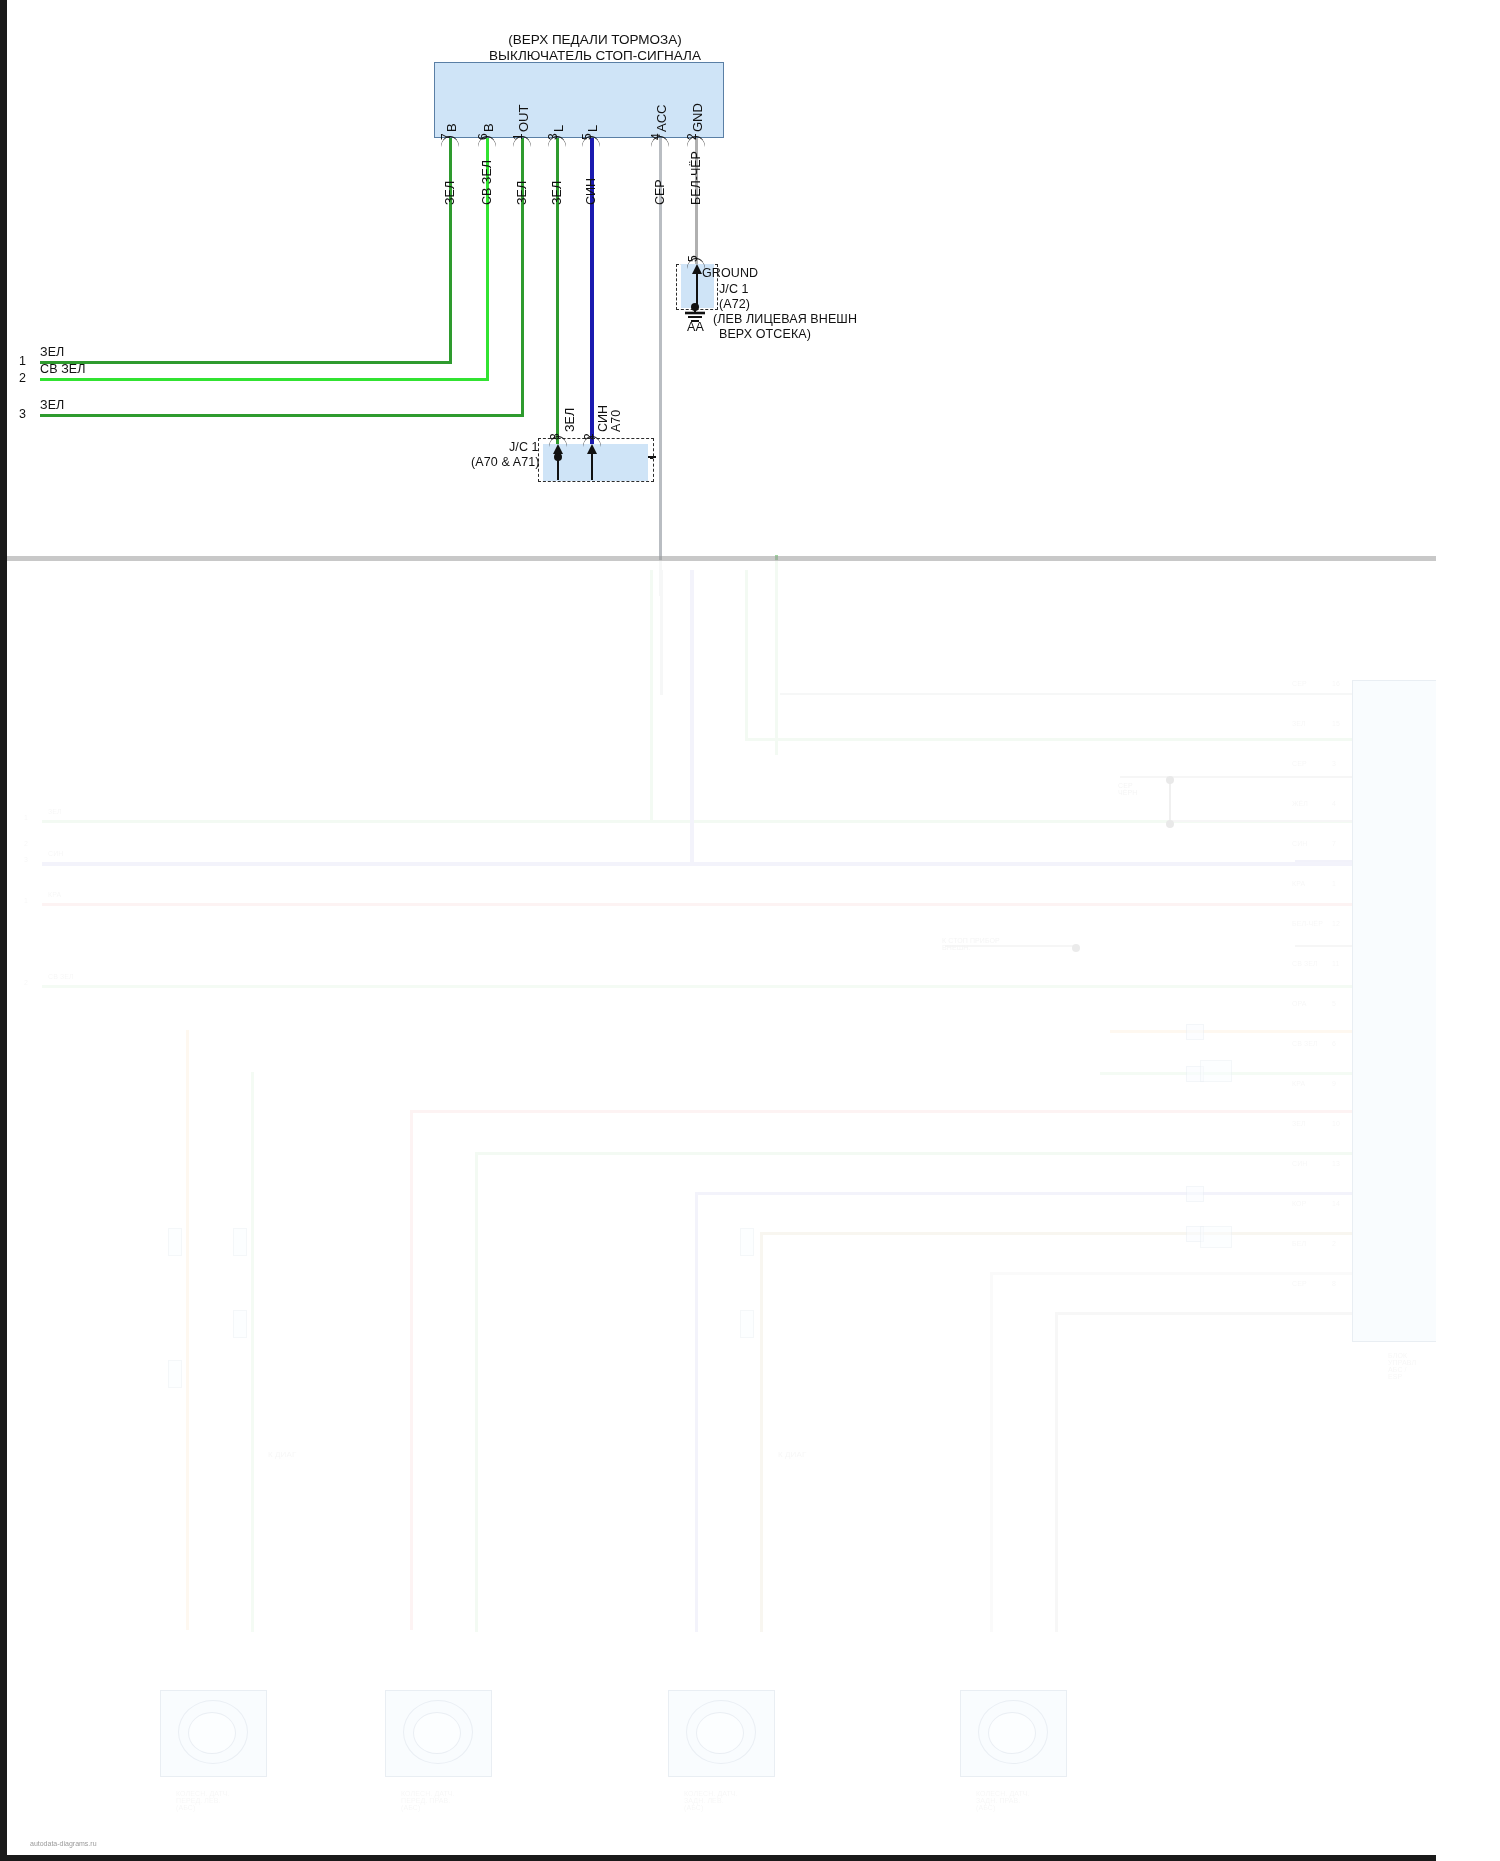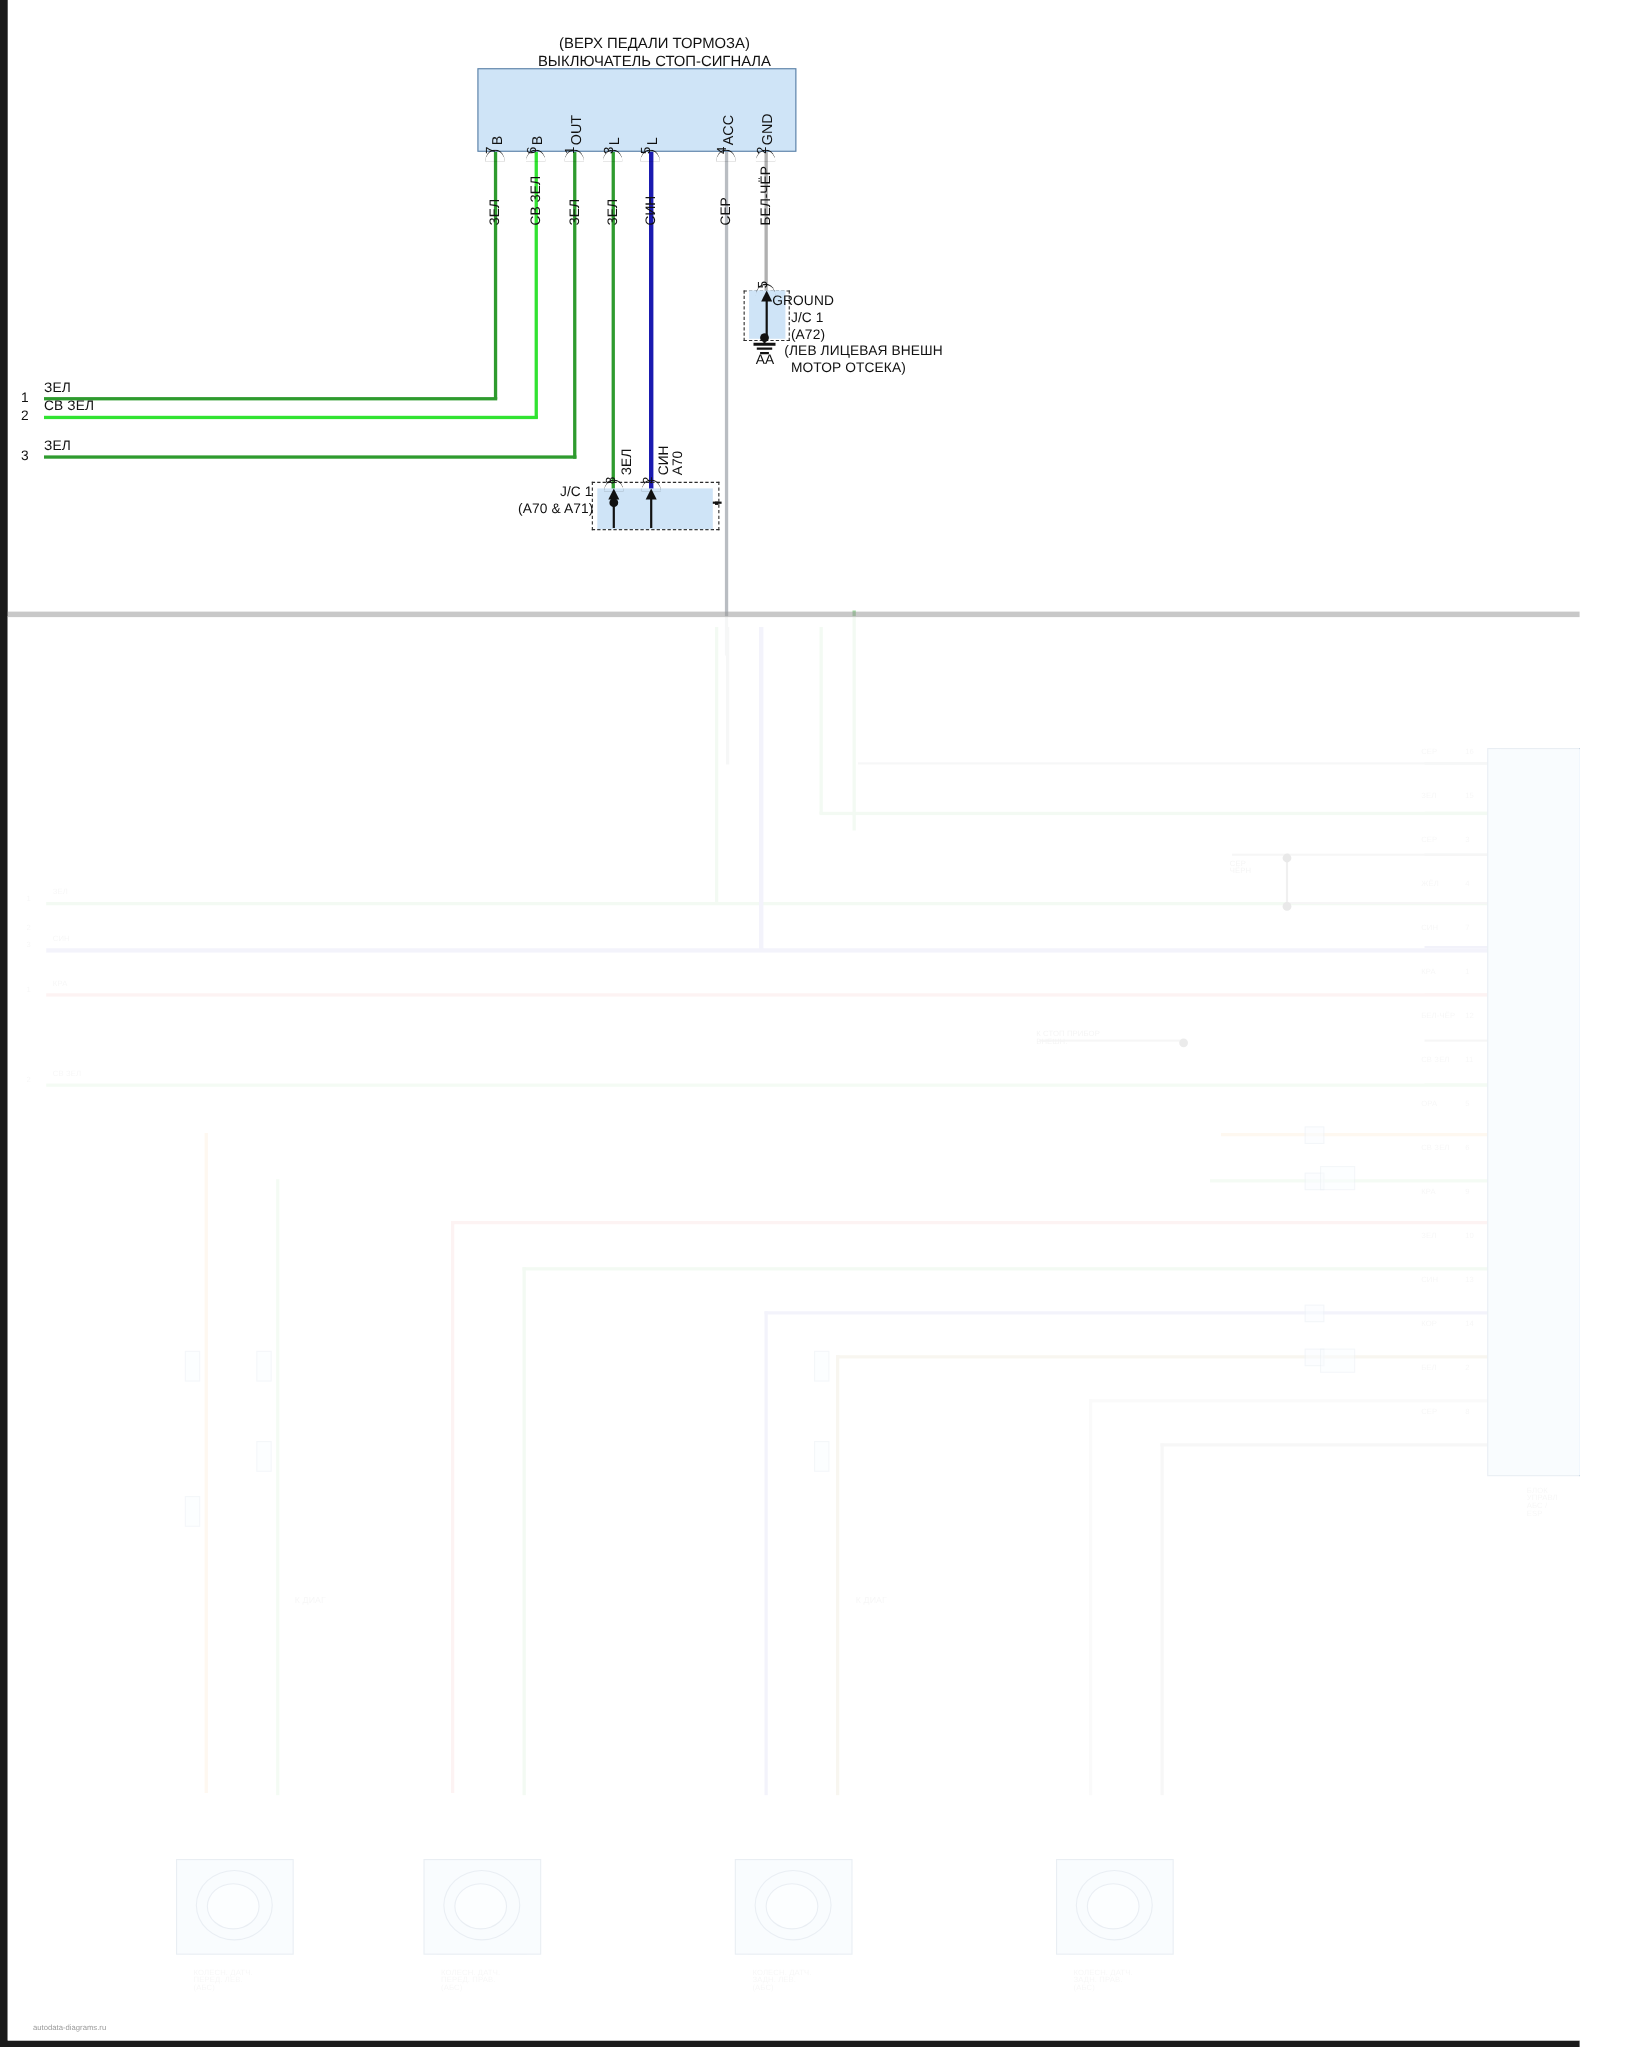--- a/index.html
+++ b/index.html
@@ -285,21 +285,21 @@
       <line x1="3" y1="5" x2="23" y2="5" stroke="#111" stroke-width="2.6"></line>
       <line x1="6" y1="9" x2="20" y2="9" stroke="#111" stroke-width="2"></line>
       <line x1="9" y1="13" x2="17" y2="13" stroke="#111" stroke-width="2"></line>
     </svg>
     <div class="lbl" style="left:687px;top:320px;">AA</div>
 
     <div class="lbl" style="left:702px;top:266px;">GROUND</div>
     <div class="lbl" style="left:719px;top:282px;">J/C 1</div>
     <div class="lbl" style="left:719px;top:297px;">(A72)</div>
     <div class="lbl" style="left:713px;top:312px;">(ЛЕВ ЛИЦЕВАЯ ВНЕШН</div>
-    <div class="lbl" style="left:719px;top:327px;">МОТОР ОТСЕКА)</div>
+    <div class="lbl" style="left:719px;top:327px;">ВЕРХ ОТСЕКА)</div>
 
     <div id="left-terms">
         <div class="lbl" style="left: 19px; top: 354px;">1</div>
         <div class="lbl" style="left: 40px; top: 345px;">ЗЕЛ</div>
         <div class="lbl" style="left: 19px; top: 371px;">2</div>
         <div class="lbl" style="left: 40px; top: 362px;">СВ ЗЕЛ</div>
         <div class="lbl" style="left: 19px; top: 407px;">3</div>
         <div class="lbl" style="left: 40px; top: 398px;">ЗЕЛ</div>
       </div>
 

